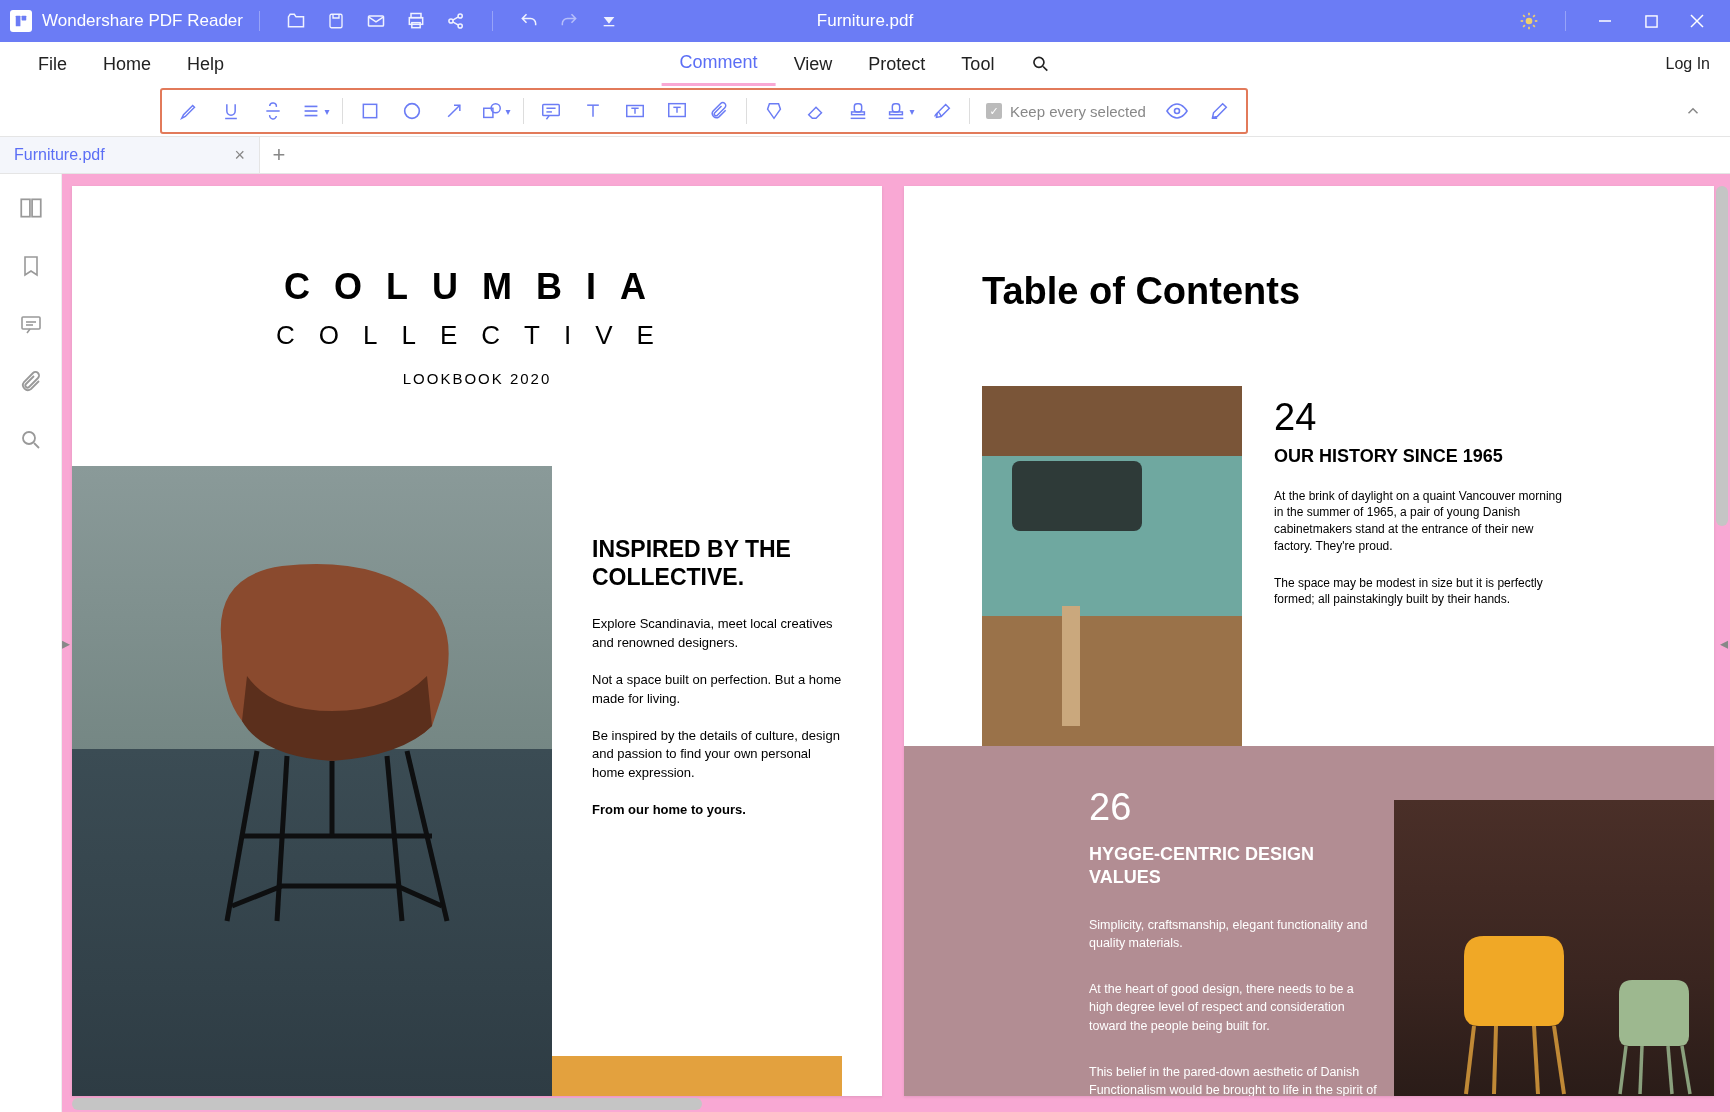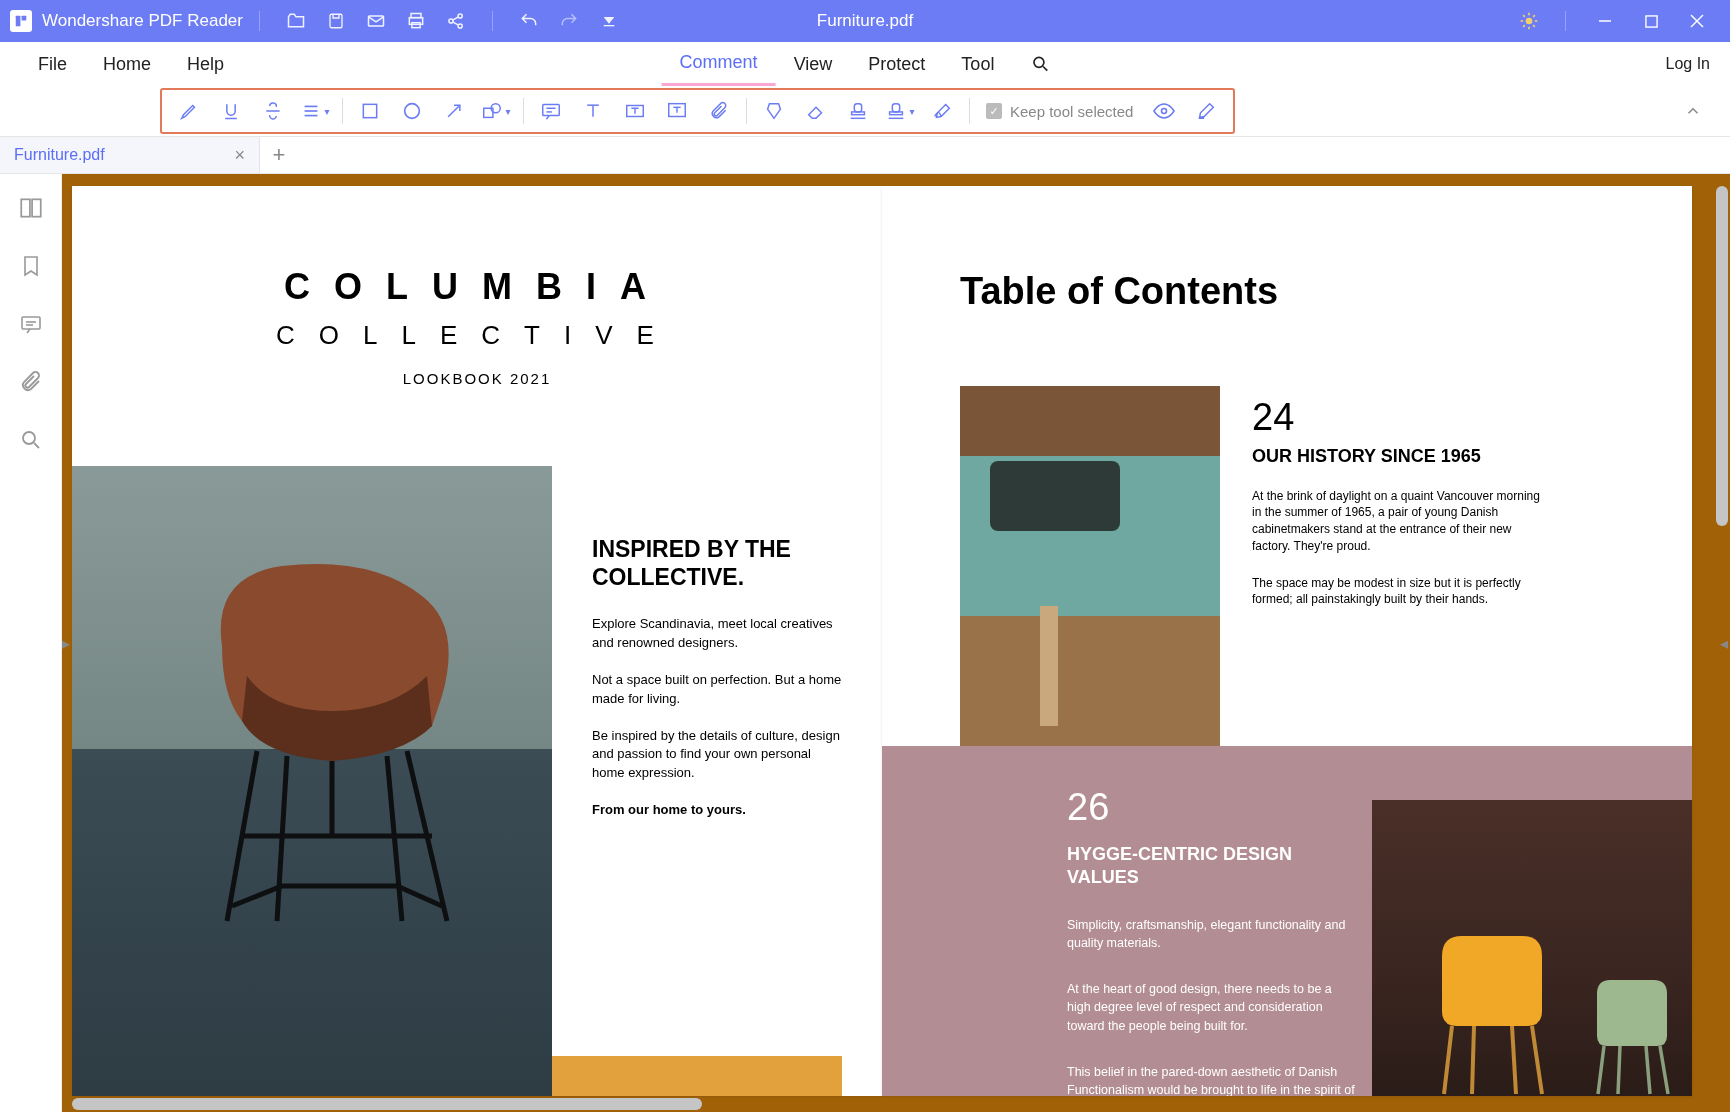--- a/index.html
+++ b/index.html
@@ -27,21 +27,21 @@
 .collapse{margin-left:auto;margin-right:18px;cursor:pointer;color:#888}
 .tabstrip{height:38px;border-top:1px solid #e5e5e5;border-bottom:1px solid #e5e5e5;display:flex;align-items:stretch}
 .tab{display:flex;align-items:center;padding:0 14px;background:#f4f6fb;color:#5b6ef5;font-size:16px;border-right:1px solid #e5e5e5;min-width:260px}
 .tab .close{margin-left:auto;color:#888;cursor:pointer;font-size:18px}
 .addtab{width:38px;display:flex;align-items:center;justify-content:center;color:#888;cursor:pointer;font-size:22px}
 .workspace{flex:1;display:flex;overflow:hidden;position:relative}
 .sidebar{width:62px;border-right:1px solid #eee;display:flex;flex-direction:column;align-items:center;padding-top:20px;gap:30px}
 .sidebar .side-icon{width:28px;height:28px;display:flex;align-items:center;justify-content:center;color:#888;cursor:pointer}
 .expand-left{position:absolute;left:62px;top:50%;transform:translateY(-50%);color:#888;cursor:pointer;z-index:5}
 .expand-right{position:absolute;right:2px;top:50%;transform:translateY(-50%);color:#888;cursor:pointer;z-index:5}
-.canvas{flex:1;background:#a16207;padding:12px 10px;display:flex;overflow:auto;position:relative}
+.canvas{flex:1;background:#f9a8d4;padding:12px 10px;display:flex;gap:22px;overflow:auto;position:relative}
 .scrollthumb{position:absolute;right:2px;top:12px;width:12px;height:340px;background:#c5c5c5;border-radius:6px}
 .hscroll{position:absolute;left:72px;bottom:2px;height:12px;width:630px;background:#c5c5c5;border-radius:6px}
 .page{background:#fff;width:810px;height:910px;box-shadow:0 1px 3px rgba(0,0,0,.1);position:relative;overflow:hidden;font-family:Georgia,serif}
 .p1-title{position:absolute;top:80px;left:0;right:0;text-align:center;letter-spacing:24px;font-size:36px;font-weight:700;font-family:Arial,sans-serif}
 .p1-sub{position:absolute;top:134px;left:0;right:0;text-align:center;letter-spacing:24px;font-size:26px;font-family:Arial,sans-serif}
 .p1-look{position:absolute;top:184px;left:0;right:0;text-align:center;font-size:15px;letter-spacing:2px}
 .p1-img{position:absolute;top:280px;left:0;width:480px;height:630px;background:linear-gradient(180deg,#8a9a99 0%,#758784 45%,#3b4c54 45%,#2e3c44 100%)}
 .p1-chair{position:absolute;top:340px;left:100px;width:320px;height:400px}
 .p1-text{position:absolute;top:350px;left:520px;width:250px}
 .p1-text h3{font-family:Arial,sans-serif;font-weight:800;font-size:23px;line-height:1.2;margin-bottom:24px}
@@ -290,21 +290,21 @@
         <span style="color:#6b7cf5;font-size:10px;margin-left:2px">▾</span>
       </div>
     <div class="tool">
         <svg width="22" height="22" viewBox="0 0 24 24" fill="none" stroke="#6b7cf5" stroke-width="1.6">
           <path d="M4 18c3-6 5-6 7 0M16 5l4 4-9 9-5 1 1-5z"></path>
         </svg>
       </div>
     <div class="tsep"></div>
     <div class="keep">
       <div class="chk">✓</div>
-      <span>Keep tool selected</span>
+      <span>Keep every selected</span>
     </div>
     <div class="tool">
         <svg width="24" height="24" viewBox="0 0 24 24" fill="none" stroke="#6b7cf5" stroke-width="1.6">
           <path d="M2 12s4-7 10-7 10 7 10 7-4 7-10 7-10-7-10-7z"></path>
           <circle cx="12" cy="12" r="2.5"></circle>
         </svg>
       </div>
     <div class="tool">
         <svg width="22" height="22" viewBox="0 0 24 24" fill="none" stroke="#6b7cf5" stroke-width="1.6">
           <path d="M4 20h6M16 4l4 4L10 18l-5 1 1-5z"></path>
@@ -361,21 +361,21 @@
   </div>
   <div class="expand-left">▸</div>
   <div class="expand-right">◂</div>
 
   <div class="canvas">
     <div class="scrollthumb"></div>
 
     <div class="page">
       <div class="p1-title">COLUMBIA</div>
       <div class="p1-sub">COLLECTIVE</div>
-      <div class="p1-look">LOOKBOOK 2021</div>
+      <div class="p1-look">LOOKBOOK 2020</div>
       <div class="p1-img"></div>
       <svg class="p1-chair" viewBox="0 0 320 400">
         <path d="M50 120 Q40 50 110 40 Q200 30 250 70 Q290 100 270 170 L260 200 Q230 230 160 225 Q90 220 70 195 Q50 170 50 120" fill="#8a4a2e"></path>
         <path d="M70 195 Q90 230 160 235 Q230 230 260 200 L255 150 Q220 185 160 185 Q100 185 75 150 Z" fill="#5b2f1c"></path>
         <g stroke="#0e0f10" stroke-width="5" fill="none">
           <line x1="85" y1="225" x2="55" y2="395"></line>
             <line x1="235" y1="225" x2="275" y2="395"></line>
           <line x1="115" y1="230" x2="105" y2="395"></line>
             <line x1="215" y1="230" x2="230" y2="395"></line>
           <line x1="70" y1="310" x2="260" y2="310"></line>

